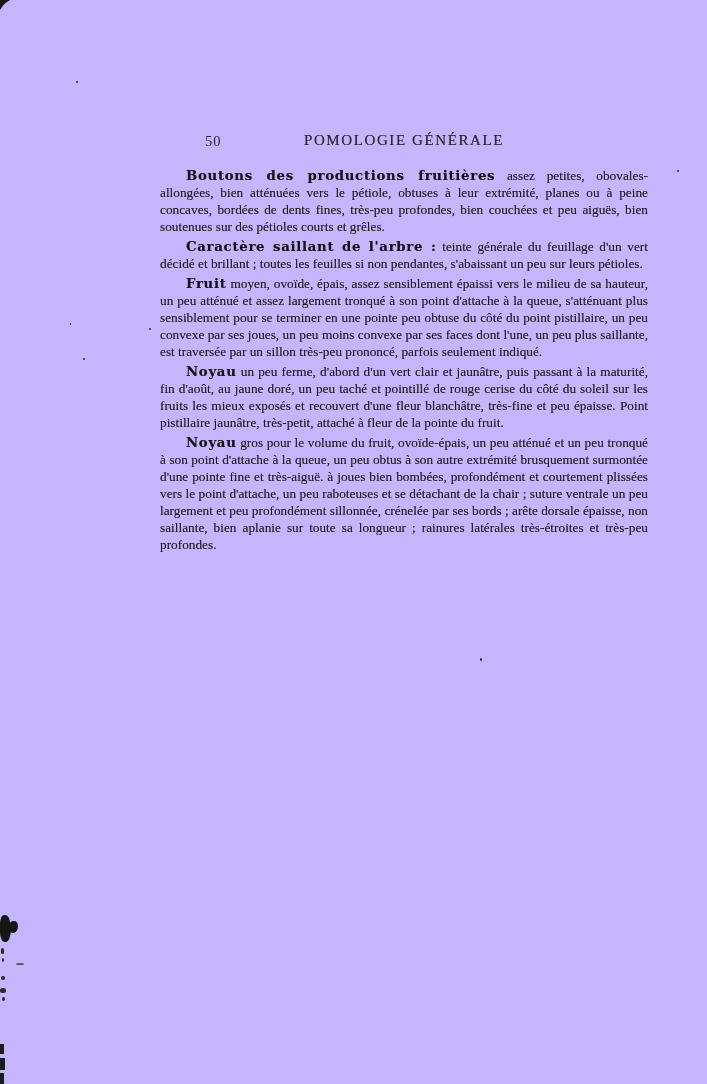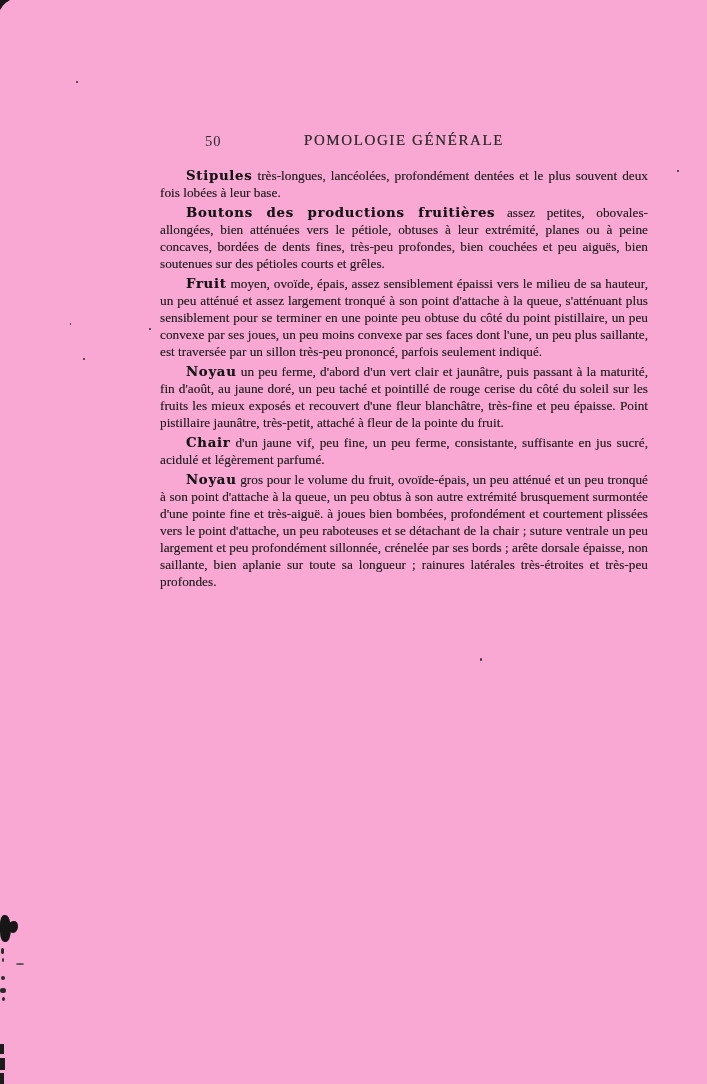--- a/index.html
+++ b/index.html
@@ -1,20 +1,20 @@
 <!DOCTYPE html>
 <html lang="fr"><head>
 <meta charset="utf-8">
 <style>
   html,body{margin:0;padding:0;}
   body{background:#e9e9e9;}
   .page{
     position:relative;
     width:707px;height:1084px;
-    background:#f9a8d4;
+    background:#c4b5fd;
     overflow:hidden;
     font-family:"Liberation Serif", serif;
     color:#1e1e1e;
   }
   
   .header{
     position:absolute;left:160px;top:131px;width:488px;
     text-align:center;
   }
   .folio{
@@ -60,33 +60,32 @@
 <body>
 
 <div class="page">
 
   <div class="header">
     <span class="folio">50</span>
     <span class="running-title">POMOLOGIE GÉNÉRALE</span>
   </div>
 
   <div class="bodytext" id="bodytext">
-    <p><span class="lead">Stipules</span> <span>très-longues, lancéolées, profondément dentées et le plus souvent deux fois lobées à leur base.</span></p>
 
 
 
     <p><span class="lead">Boutons des productions fruitières</span> <span>assez petites, obovales-allongées, bien atténuées vers le pétiole, obtuses à leur extrémité, planes ou à peine concaves, bordées de dents fines, très-peu profondes, bien couchées et peu aiguës, bien soutenues sur des pétioles courts et grêles.</span></p>
 
+    <p><span class="lead">Caractère saillant de l'arbre :</span> <span>teinte générale du feuillage d'un vert décidé et brillant ; toutes les feuilles si non pendantes, s'abaissant un peu sur leurs pétioles.</span></p>
 
     <p><span class="lead">Fruit</span> <span>moyen, ovoïde, épais, assez sensiblement épaissi vers le milieu de sa hauteur, un peu atténué et assez largement tronqué à son point d'attache à la queue, s'atténuant plus sensiblement pour se terminer en une pointe peu obtuse du côté du point pistillaire, un peu convexe par ses joues, un peu moins convexe par ses faces dont l'une, un peu plus saillante, est traversée par un sillon très-peu prononcé, parfois seulement indiqué.</span></p>
 
     <p><span class="lead">Noyau</span> <span>un peu ferme, d'abord d'un vert clair et jaunâtre, puis passant à la maturité, fin d'août, au jaune doré, un peu taché et pointillé de rouge cerise du côté du soleil sur les fruits les mieux exposés et recouvert d'une fleur blanchâtre, très-fine et peu épaisse. Point pistillaire jaunâtre, très-petit, attaché à fleur de la pointe du fruit.</span></p>
 
 
-    <p><span class="lead">Chair</span> <span>d'un jaune vif, peu fine, un peu ferme, consistante, suffisante en jus sucré, acidulé et légèrement parfumé.</span></p>
 
     <p><span class="lead">Noyau</span> <span>gros pour le volume du fruit, ovoïde-épais, un peu atténué et un peu tronqué à son point d'attache à la queue, un peu obtus à son autre extrémité brusquement surmontée d'une pointe fine et très-aiguë. à joues bien bombées, profondément et courtement plissées vers le point d'attache, un peu raboteuses et se détachant de la chair ; suture ventrale un peu largement et peu profondément sillonnée, crénelée par ses bords ; arête dorsale épaisse, non saillante, bien aplanie sur toute sa longueur ; rainures latérales très-étroites et très-peu profondes.</span></p>
   </div>
 
   <div class="mark corner-mark"></div>
   <div class="mark blot-a"></div>
   <div class="mark blot-b"></div>
   <div class="speck" style="left:76px;top:81px;width:2px;height:2px;"></div>
   <div class="speck" style="left:677px;top:170px;width:2px;height:2px;"></div>
   <div class="speck" style="left:70px;top:323px;width:1px;height:2px;"></div>

